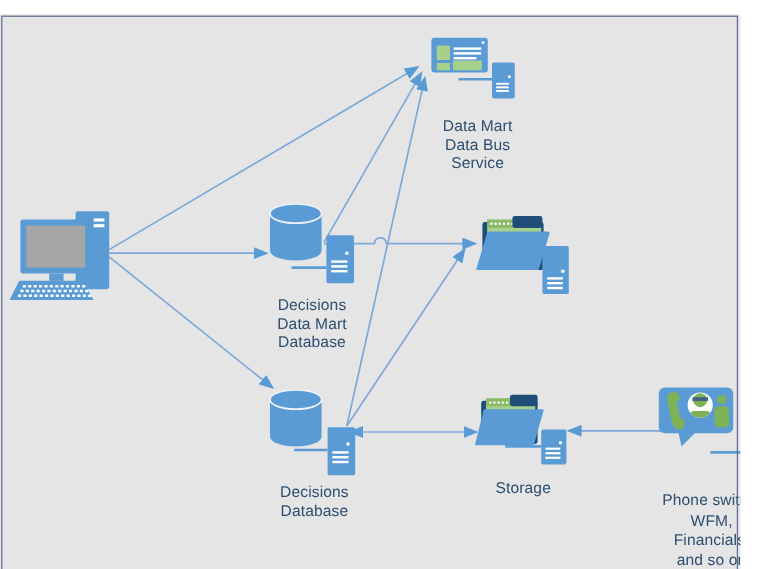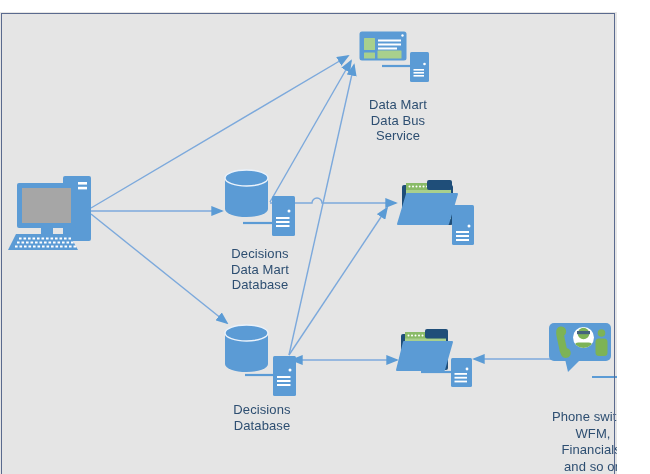--- a/index.html
+++ b/index.html
@@ -217,19 +217,20 @@
 Service</div>
 
 <div class="lbl" style="left:200px;top:234px;width:120px">Decisions
 Data Mart
 Database</div>
 
 
 <div class="lbl" style="left:202px;top:390px;width:120px">Decisions
 Database</div>
 
+<div class="lbl" style="left:376px;top:387px;width:120px">Storage</div>
 
 <div class="lbl loose" style="left:538px;top:397px;width:110px">Phone switch,
 WFM,
 Financials,
 and so on</div>
 
 </div>
 
 </body></html>

